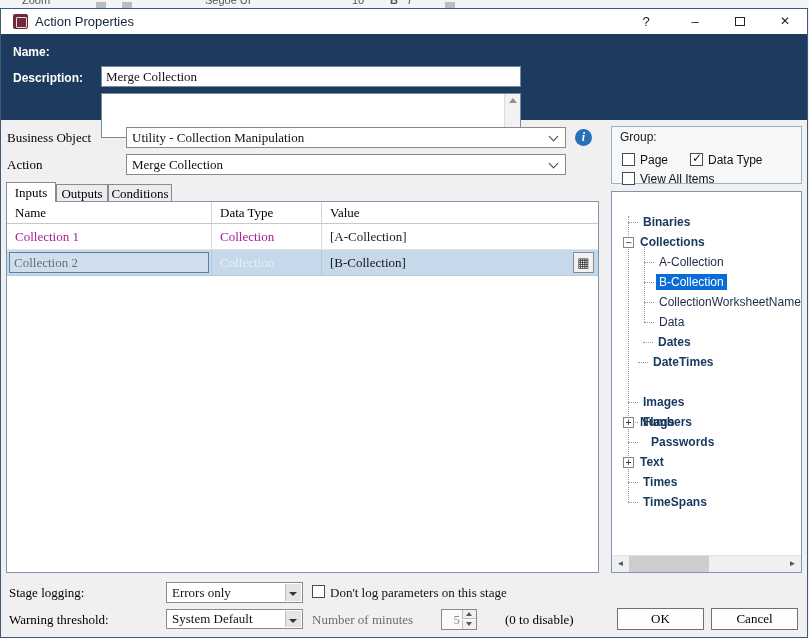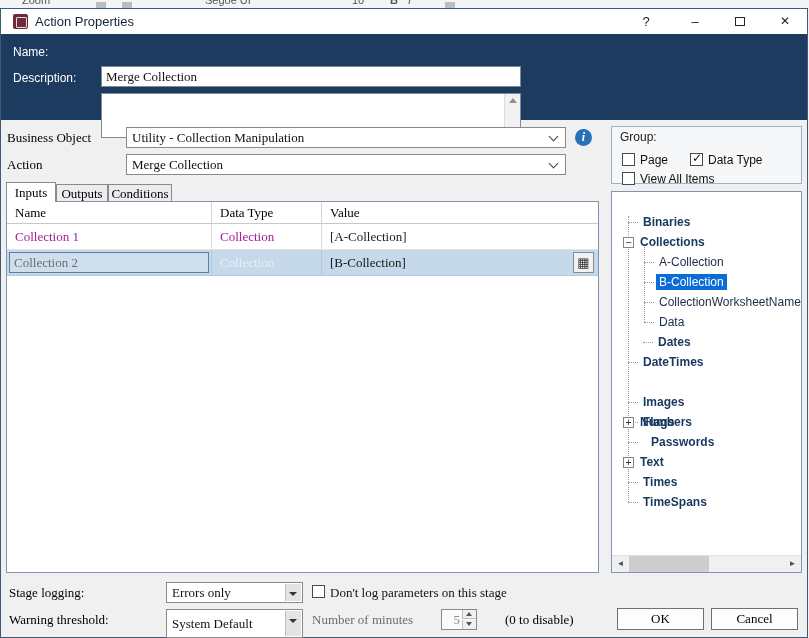--- a/index.html
+++ b/index.html
@@ -26,21 +26,21 @@
   #win-title { left:34px; top:5px; font-size:13px; color:#14243c; }
   .tb-btn { top:0; height:25px; width:30px; text-align:center; line-height:25px; font-size:13px; color:#222; cursor:default; }
   #btn-help { left:630px; }
   #btn-min { left:679px; }
   #btn-max { left:724px; }
   #btn-close { left:769px; font-size:12px; }
   #max-glyph { position:absolute; left:10px; top:8px; width:10px; height:9px; border:1px solid #222; }
 
   
   #navy { left:0; top:25px; width:806px; height:86px; background:#1d3a5f; }
-  .navy-label { color:#ffffff; font-size:12px; }
+  .navy-label { color:#ffffff; font-size:12px;font-weight:bold; }
   #name-input { left:100px; top:32px; width:420px; height:21px; background:#fff; border:1px solid #7a8ba0;
     font-family:"Liberation Serif","DejaVu Serif",serif; font-size:13px; padding:0 4px; color:#111; }
   #desc-box { left:100px; top:59px; width:420px; height:45px; background:#fff; border:1px solid #7a8ba0; }
   #desc-text { position:absolute; left:4px; top:2px; right:20px; bottom:2px; font-size:13px; color:#111; overflow:hidden; }
   #desc-scroll { position:absolute; right:0; top:0; width:16px; height:100%; background:#f2f2f2; border-left:1px solid #dcdcdc; }
   .sc-arrow { position:absolute; left:4px; width:0; height:0; border-left:4px solid transparent; border-right:4px solid transparent; }
   #desc-up { top:4px; border-bottom:5px solid #909090; }
   #desc-down { bottom:4px; border-top:5px solid #909090; }
 
   
@@ -242,21 +242,21 @@
             <span class="tlabel">CollectionWorksheetName</span>
           </div>
           <div class="tree-row" style="top: 120px; padding-left: 32px;">
             <span class="dash"></span>
             <span class="tlabel">Data</span>
           </div>
           <div class="tree-row" style="top: 140px; padding-left: 31px;">
             <span class="dash"></span>
             <span class="tlabel bold">Dates</span>
           </div>
-          <div class="tree-row" style="top: 160px; padding-left: 16px;">
+          <div class="tree-row" style="top: 160px; padding-left: 16px; margin-left: 10px;">
             <span class="dash"></span>
             <span class="tlabel bold">DateTimes</span>
           </div>
           <div class="tree-row" style="top: 180px; padding-left: 16px; margin-top: 40px;">
             <span class="dash"></span>
             <span class="tlabel bold">Flags</span>
           </div>
           <div class="tree-row" style="top: 200px; padding-left: 16px;">
             <span class="dash"></span>
             <span class="tlabel bold">Images</span>
@@ -295,21 +295,21 @@
       <span class="dd-btn">
           <i class="dd-tri"></i>
         </span>
     </div>
     <div class="gcb abs" style="left:311px; top:576px">
       <span class="cb-box"></span>
       <span class="cb-label serif" style="font-size:13px">Don't log parameters on this stage</span>
     </div>
 
     <div class="abs foot-label serif" style="left:8px; top:603px">Warning threshold:</div>
-    <div class="abs dd" style="left:165px; top:600px; width:137px; height:29px">
+    <div class="abs dd" style="left:165px; top:600px; width:137px; height:20px">
       <span class="dd-text">System Default</span>
       <span class="dd-btn">
           <i class="dd-tri"></i>
         </span>
     </div>
     <div class="abs foot-label serif foot-gray" style="left:311px; top:603px">Number of minutes</div>
     <div id="spinner" class="abs">
       <span id="spin-val">5</span>
       <span id="spin-up" class="spin-btn">
           <i class="spin-tri"></i>

